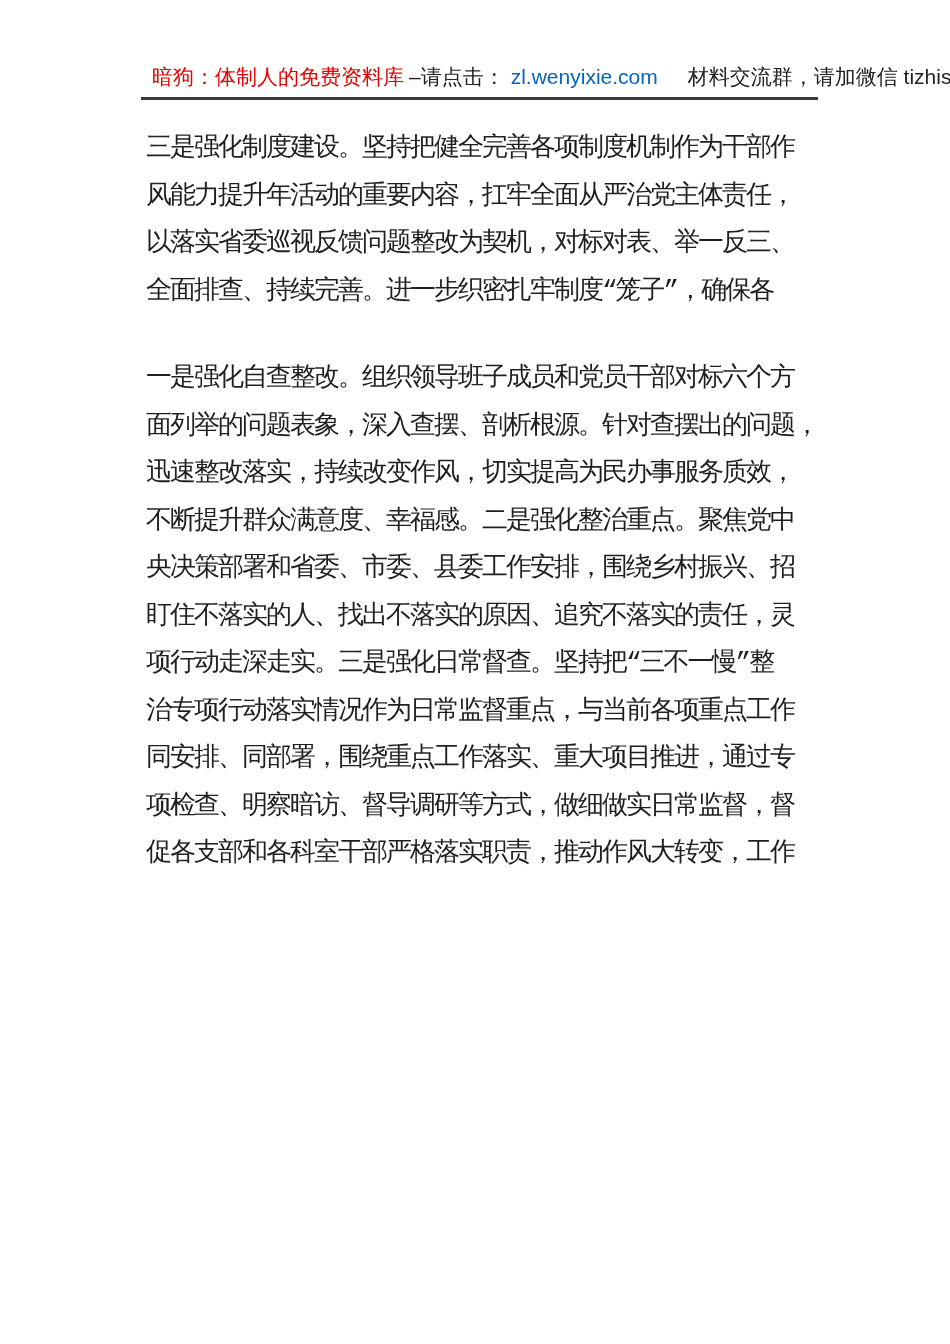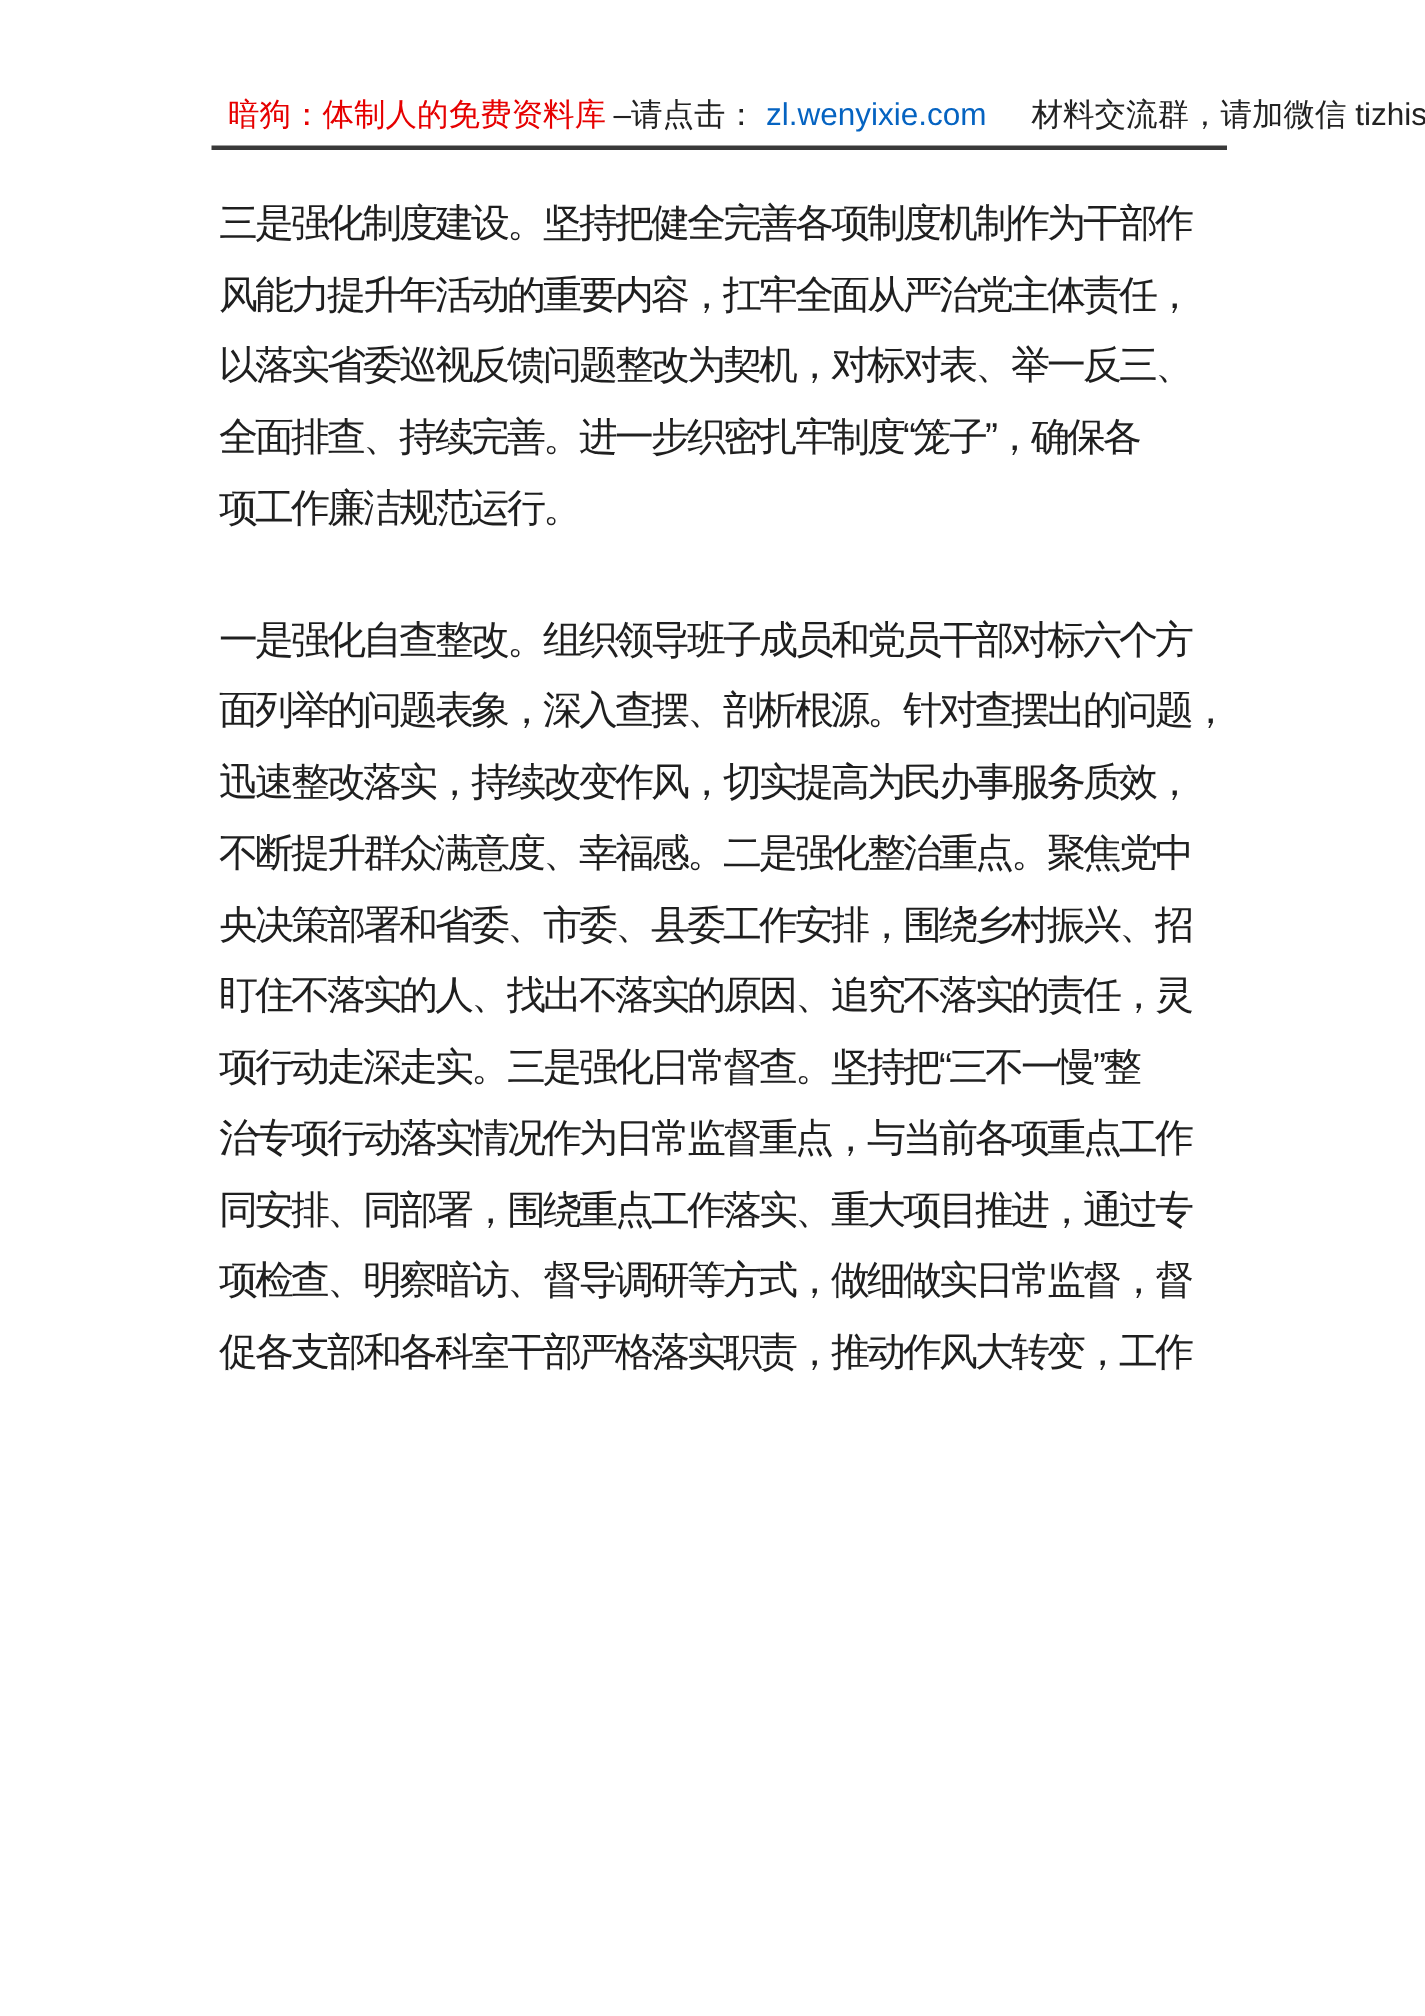--- a/index.html
+++ b/index.html
@@ -39,40 +39,40 @@
     color:var(--text,#1f1f1f);
   }
   .para .text-line, .heading {
     height:47.5px;
     line-height:47.5px;
     font-size:26px;
     font-weight:300;
     letter-spacing:-2px;
     white-space:nowrap;
     color:var(--text,#1f1f1f);
+    font-family:Liberation Mono, monospace;
   }
   .heading { margin:18px 0 0 0; }
   .para2 { margin-top:40px; }
 </style>
 </head>
 <body>
 
 <div class="page">
 
   <div class="header">
     <span class="site-name">暗狗：体制人的免费资料库</span><span class="click-prompt">–请点击：</span><a class="promo-link">zl.wenyixie.com</a><span class="group-info">材料交流群，请加微信 tizhisiri</span>
   </div>
 
   <div class="content">
     <div class="para para1">
         <div class="text-line">三是强化制度建设。坚持把健全完善各项制度机制作为干部作</div>
         <div class="text-line">风能力提升年活动的重要内容，扛牢全面从严治党主体责任，</div>
         <div class="text-line">以落实省委巡视反馈问题整改为契机，对标对表、举一反三、</div>
         <div class="text-line">全面排查、持续完善。进一步织密扎牢制度“笼子”，确保各</div>
-        <div class="text-line">项工作廉洁规范运行。</div>
       </div>
     <div class="para para2">
         <div class="text-line">一是强化自查整改。组织领导班子成员和党员干部对标六个方</div>
         <div class="text-line">面列举的问题表象，深入查摆、剖析根源。针对查摆出的问题，</div>
         <div class="text-line">迅速整改落实，持续改变作风，切实提高为民办事服务质效，</div>
         <div class="text-line">不断提升群众满意度、幸福感。二是强化整治重点。聚焦党中</div>
         <div class="text-line">央决策部署和省委、市委、县委工作安排，围绕乡村振兴、招</div>
         <div class="text-line">盯住不落实的人、找出不落实的原因、追究不落实的责任，灵</div>
         <div class="text-line">项行动走深走实。三是强化日常督查。坚持把“三不一慢”整</div>
         <div class="text-line">治专项行动落实情况作为日常监督重点，与当前各项重点工作</div>

